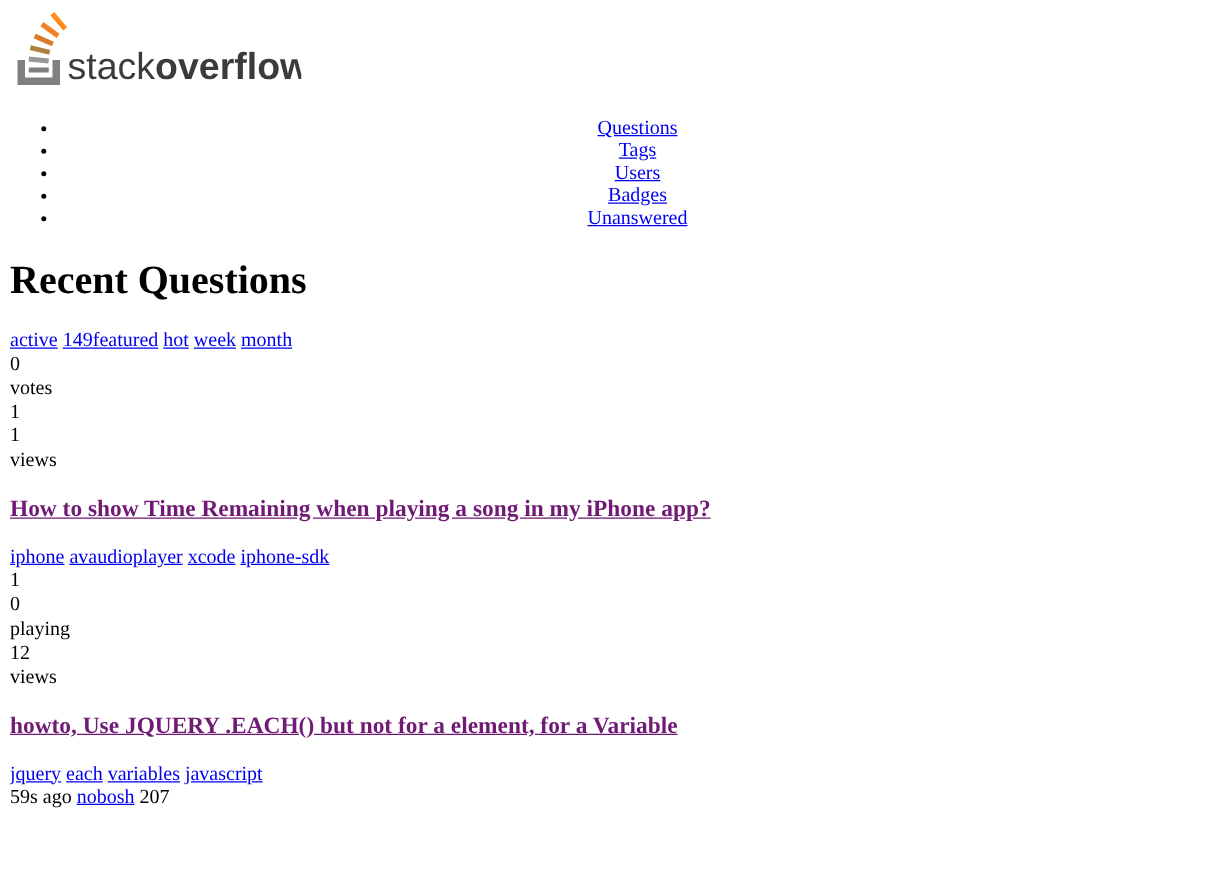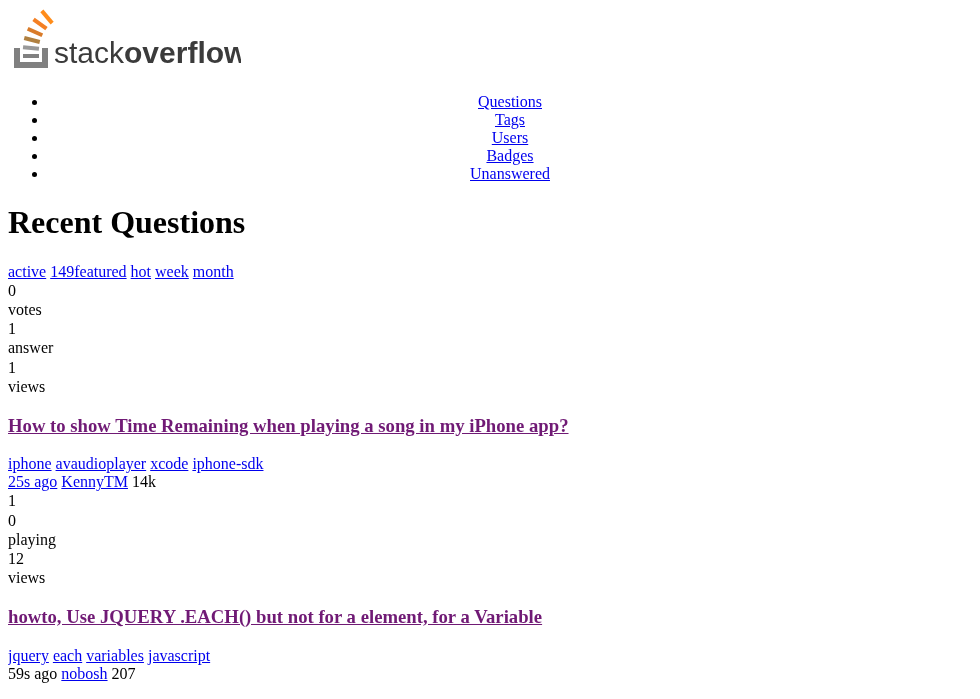--- a/index.html
+++ b/index.html
@@ -102,36 +102,30 @@
   <a href="#">hot</a>
   <a href="#">week</a>
   <a href="#">month</a>
 </div>
 
 
 <div>
   <div class="stats-line">0</div>
   <div class="stats-line">votes</div>
   <div class="stats-line">1</div>
-  <div class="stats-line">answer</div>
   <div class="stats-line">1</div>
   <div class="stats-line">views</div>
 
   <h3><a href="#">How to show Time Remaining when playing a song in my iPhone app?</a></h3>
 
   <div>
     <a href="#">iphone</a>
     <a href="#">avaudioplayer</a>
     <a href="#">xcode</a>
     <a href="#">iphone-sdk</a>
-  </div>
-  <div>
-    <a href="#">25s ago</a>
-    <a href="#">KennyTM</a>
-    <span>14k</span>
   </div>
 </div>
 
 
 <div>
   <div class="stats-line">1</div>
   <div class="stats-line">0</div>
   <div class="stats-line">playing</div>
   <div class="stats-line">12</div>
   <div class="stats-line">views</div>

